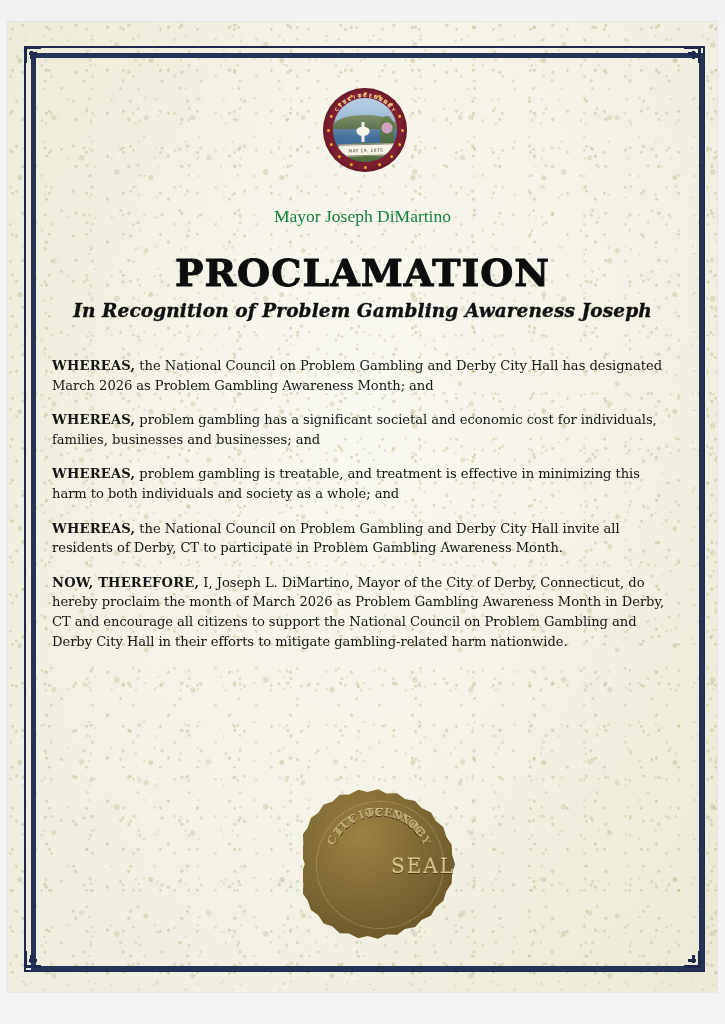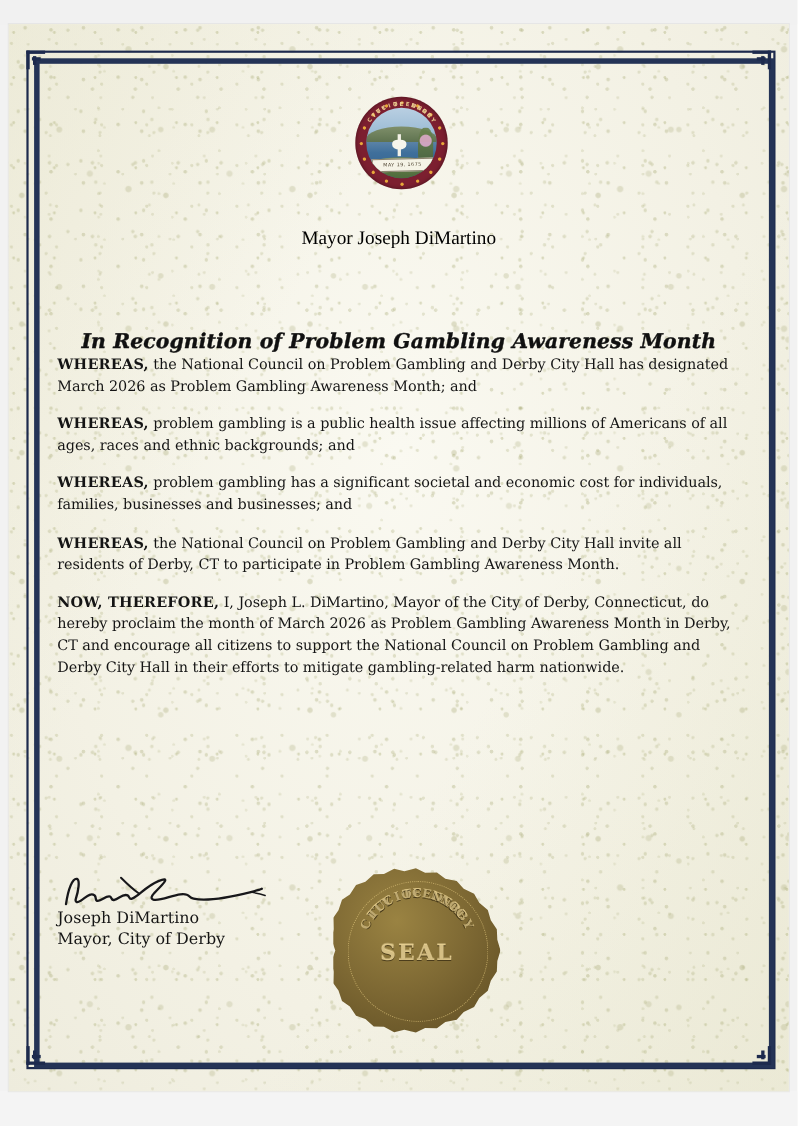--- a/index.html
+++ b/index.html
@@ -216,21 +216,21 @@
   
   .mayor-block {
     position: absolute;
     left: 0;
     top: 206px;
     width: 725px;
     text-align: center;
     font-family: "Liberation Serif", serif;
     font-size: 17.5px;
     line-height: 20px;
-    color: #000000;
+    color: #15803d;
   }
 
   
   .title {
     position: absolute;
     left: 0;
     top: 250px;
     width: 725px;
     text-align: center;
     font-family: "DejaVu Serif", serif;
@@ -252,21 +252,21 @@
     font-size: 18.5px;
     letter-spacing: .1px;
     color: #101010;
     -webkit-text-stroke: .35px #101010;
   }
 
   
   .body-wrap {
     position: absolute;
     left: 52px;
-    top: 322px;
+    top: 356px;
     width: 626px;
   }
   .para {
     font-family: "DejaVu Serif", serif;
     font-size: 13.1px;
     line-height: 19.6px;
     color: #141414;
     margin-bottom: 15px;
     text-align: left;
     letter-spacing: -.05px;
@@ -321,23 +321,23 @@
     left: 13px; top: 13px;
     width: 126px; height: 126px;
     border-radius: 50%;
     border: 1.5px dotted rgba(226,200,126,.62);
   }
   .gold-seal .seal-center {
     position: absolute;
     left: 0;
     top: 66px;
     width: 152px;
-    text-align: center;
+    text-align: right;
     font-family: "DejaVu Serif", serif;
-    font-weight: bold;
+    font-weight: normal;
     font-size: 20px;
     letter-spacing: 2px;
     color: rgba(236,213,150,.85);
     text-shadow: 0 1px 0 rgba(60,48,20,.8), 0 -1px 0 rgba(255,236,180,.35);
   }
   .gold-seal .arc span {
     position: absolute;
     left: 76px;
     top: 76px;
     font-family: "DejaVu Serif", serif;
@@ -451,44 +451,31 @@
       <div class="banner">
         <div class="banner-text">MAY 19, 1675</div>
       </div>
     </div>
   </div>
 
   <div class="mayor-block">
     <div>Mayor Joseph DiMartino</div>
   </div>
 
-  <div class="subtitle">In Recognition of Problem Gambling Awareness Month</div>
+  <div class="title">PROCLAMATION</div>
+  <div class="subtitle">In Recognition of Problem Gambling Awareness Joseph</div>
 
   <div class="body-wrap" id="body-wrap">
       <div class="para"><span class="lead">WHEREAS,</span><span> the National Council on Problem Gambling and Derby City Hall has designated March 2026 as Problem Gambling Awareness Month; and</span></div>
-      <div class="para"><span class="lead">WHEREAS,</span><span> problem gambling is a public health issue affecting millions of Americans of all ages, races and ethnic backgrounds; and</span></div>
       <div class="para"><span class="lead">WHEREAS,</span><span> problem gambling has a significant societal and economic cost for individuals, families, businesses and businesses; and</span></div>
+      <div class="para"><span class="lead">WHEREAS,</span><span> problem gambling is treatable, and treatment is effective in minimizing this harm to both individuals and society as a whole; and</span></div>
       <div class="para"><span class="lead">WHEREAS,</span><span> the National Council on Problem Gambling and Derby City Hall invite all residents of Derby, CT to participate in Problem Gambling Awareness Month.</span></div>
       <div class="para"><span class="lead">NOW, THEREFORE,</span><span> I, Joseph L. DiMartino, Mayor of the City of Derby, Connecticut, do hereby proclaim the month of March 2026 as Problem Gambling Awareness Month in Derby, CT and encourage all citizens to support the National Council on Problem Gambling and Derby City Hall in their efforts to mitigate gambling-related harm nationwide.</span></div>
     </div>
 
-  <div class="sig-block">
-    <svg class="sig-svg" width="190" height="34" viewBox="0 0 190 34">
-      <path d="M8 30 C10 16, 14 6, 18 7 C21 8, 19 19, 17 25 C16 28, 18 29, 21 27
-               C26 24, 30 19, 34 22 C36 24, 34 27, 37 27 C41 27, 44 22, 48 23
-               C50 24, 49 27, 52 26 C56 25, 60 20, 64 22 C66 23, 65 26, 68 25
-               C74 23, 80 14, 92 9 C104 4, 96 12, 90 18 C86 22, 84 25, 88 26
-               C94 27, 104 22, 112 21 C122 20, 118 24, 124 25 C134 27, 152 25, 176 19
-               C182 17.5, 184 17, 186 16" fill="none" stroke="#17171a" stroke-width="2.1" stroke-linecap="round" stroke-linejoin="round"></path>
-      <path d="M58 6 C62 10, 68 16, 74 20" fill="none" stroke="#17171a" stroke-width="1.8" stroke-linecap="round"></path>
-      <path d="M176 19 C182 20, 186 21, 189 22" fill="none" stroke="#17171a" stroke-width="1.4" stroke-linecap="round"></path>
-    </svg>
-    <div class="sig-name">Joseph DiMartino</div>
-    <div class="sig-name">Mayor, City of Derby</div>
-  </div>
 
   <div class="gold-seal">
     <div class="starburst"></div>
     <div class="inner-ring"></div>
     <div class="arc" id="gold-arc-top">
         <span style="transform: rotate(-63deg) translate(0px, -52px) rotate(0deg) translate(-50%, -50%);">C</span>
         <span style="transform: rotate(-52.5deg) translate(0px, -52px) rotate(0deg) translate(-50%, -50%);">I</span>
         <span style="transform: rotate(-42deg) translate(0px, -52px) rotate(0deg) translate(-50%, -50%);">T</span>
         <span style="transform: rotate(-31.5deg) translate(0px, -52px) rotate(0deg) translate(-50%, -50%);">Y</span>
         <span style="transform: rotate(-21deg) translate(0px, -52px) rotate(0deg) translate(-50%, -50%);"> </span>

